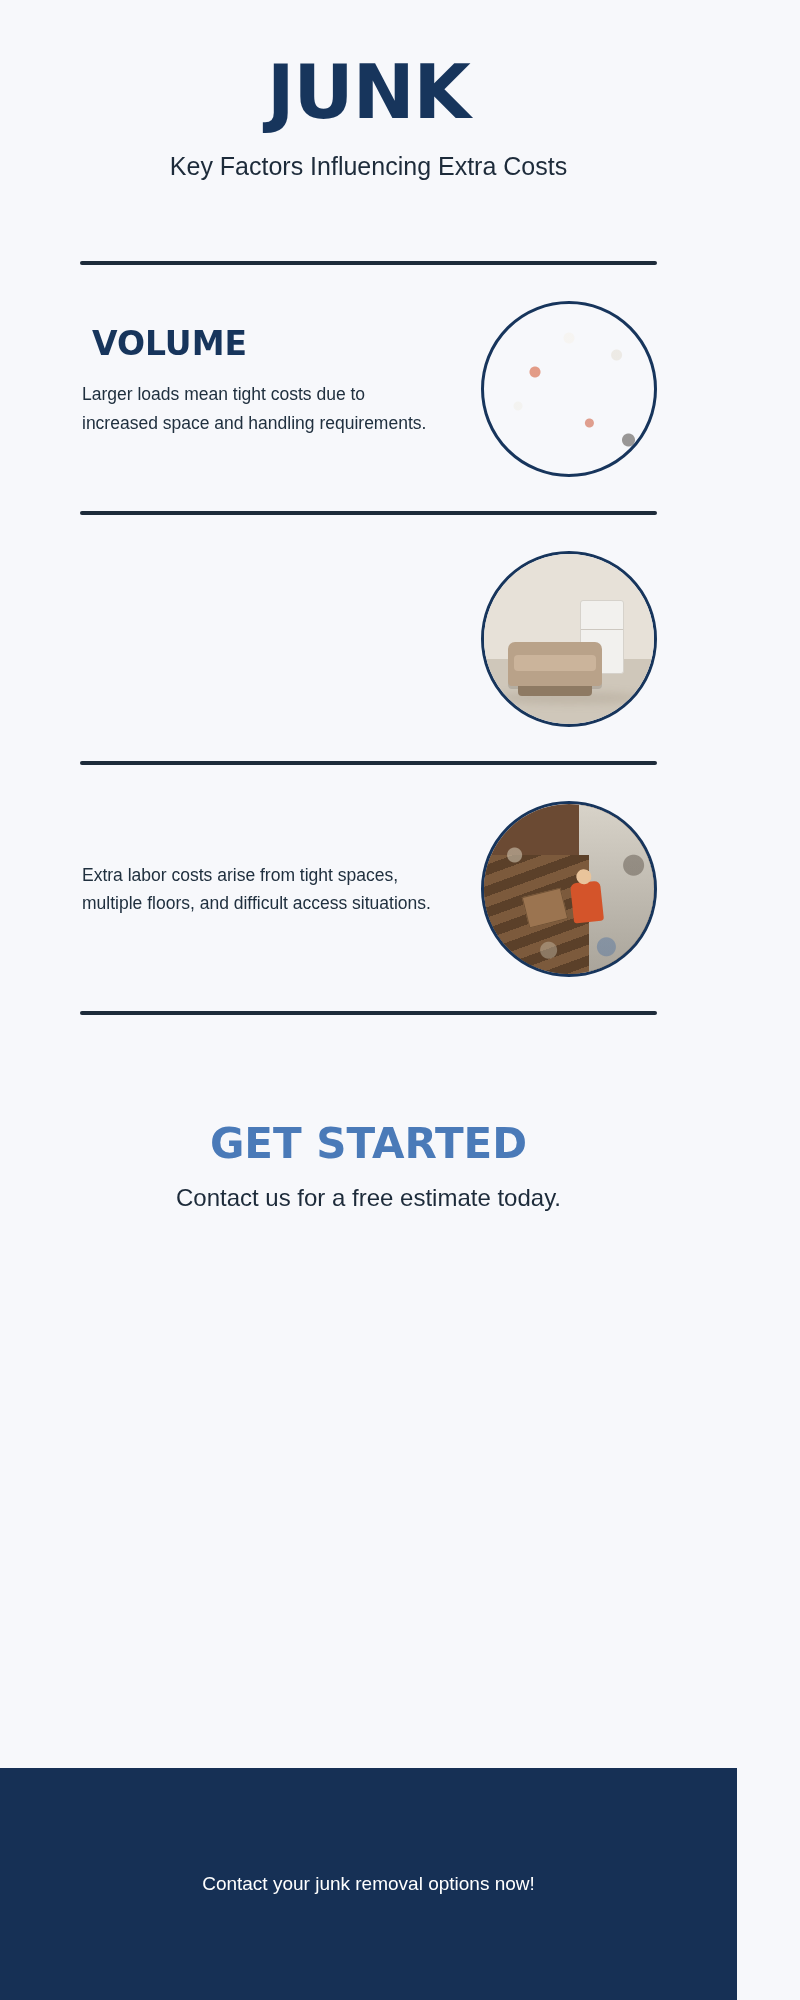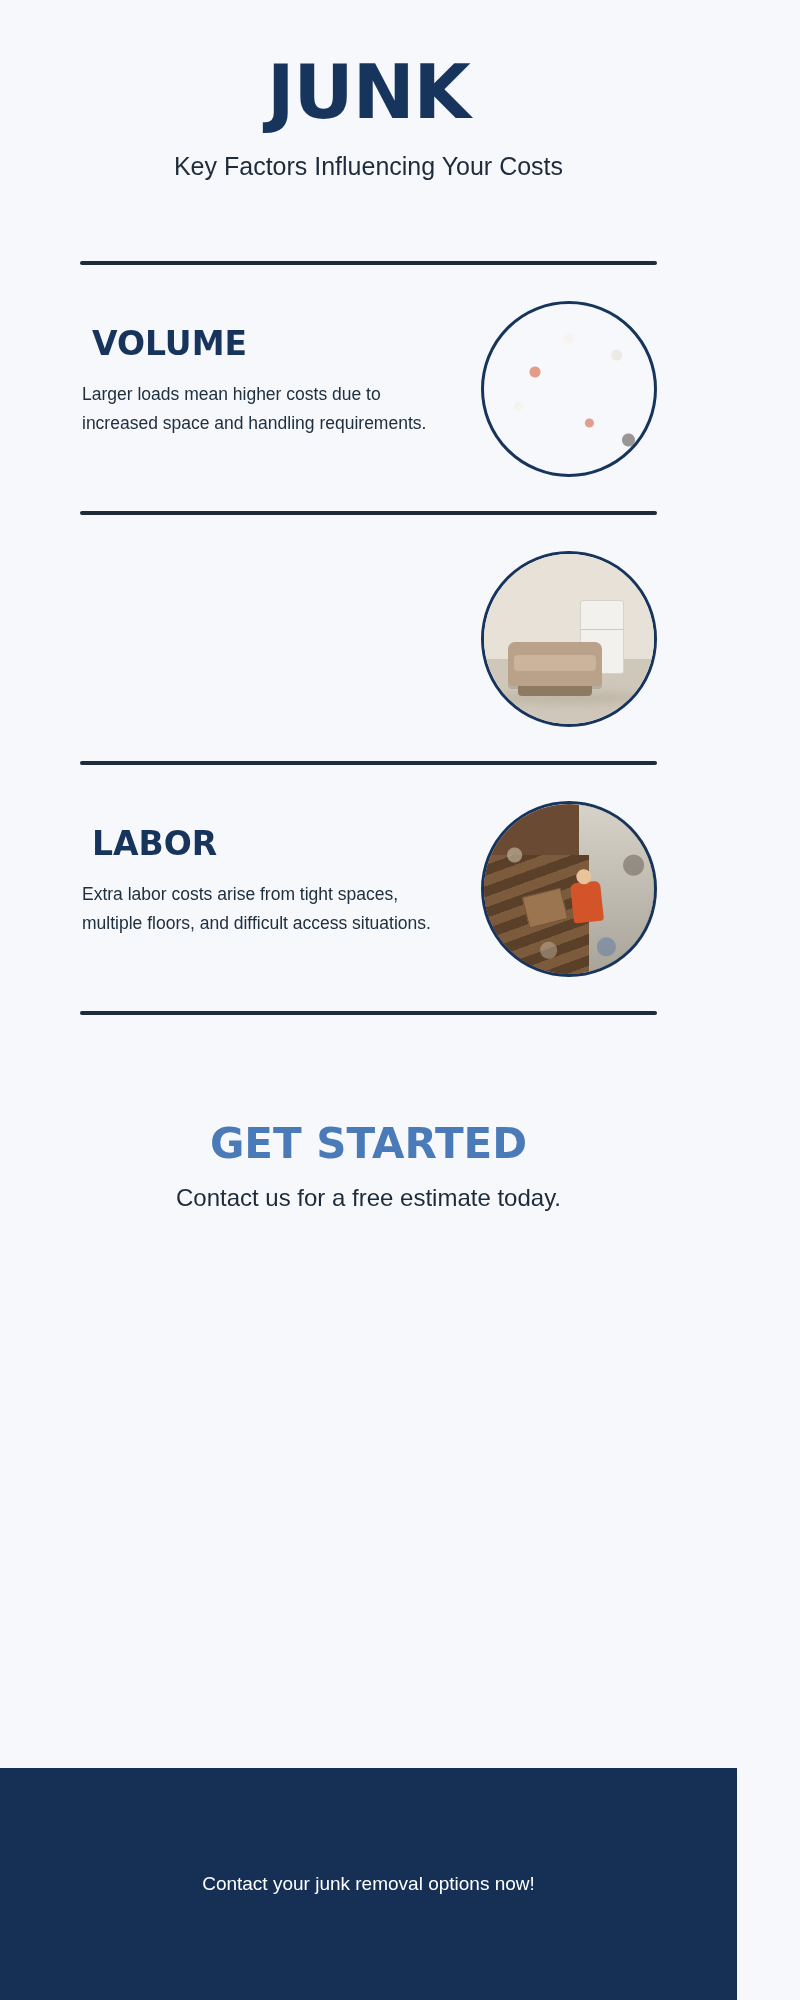--- a/index.html
+++ b/index.html
@@ -290,31 +290,31 @@
 </style>
 </head>
 <body>
 
 <div class="page">
 
   <div class="header">
     <h1 class="title">
       <span>JUNK</span>
     </h1>
-    <div class="subtitle">Key Factors Influencing Your Costs</div>
+    <div class="subtitle">Key Factors Influencing Extra Costs</div>
   </div>
 
   <div class="sections">
 
     <div class="divider"></div>
 
     <div class="row">
       <div class="row-text">
         <h2 class="sec-title">VOLUME</h2>
-        <p class="sec-body">Larger loads mean higher costs due to increased space and handling requirements.</p>
+        <p class="sec-body">Larger loads mean tight costs due to increased space and handling requirements.</p>
       </div>
       <div class="circle">
         <div class="img img-junk"></div>
       </div>
     </div>
 
     <div class="divider"></div>
 
     <div class="row reverse">
       <div class="circle">
@@ -323,21 +323,20 @@
           <div class="floor-shadow"></div>
           <div class="sofa"></div>
         </div>
       </div>
     </div>
 
     <div class="divider"></div>
 
     <div class="row">
       <div class="row-text">
-        <h2 class="sec-title">LABOR</h2>
         <p class="sec-body">Extra labor costs arise from tight spaces, multiple floors, and difficult access situations.</p>
       </div>
       <div class="circle">
         <div class="img img-labor">
           <div class="wall"></div>
           <div class="stairs"></div>
           <div class="box"></div>
           <div class="worker"></div>
           <div class="clutter"></div>
         </div>

